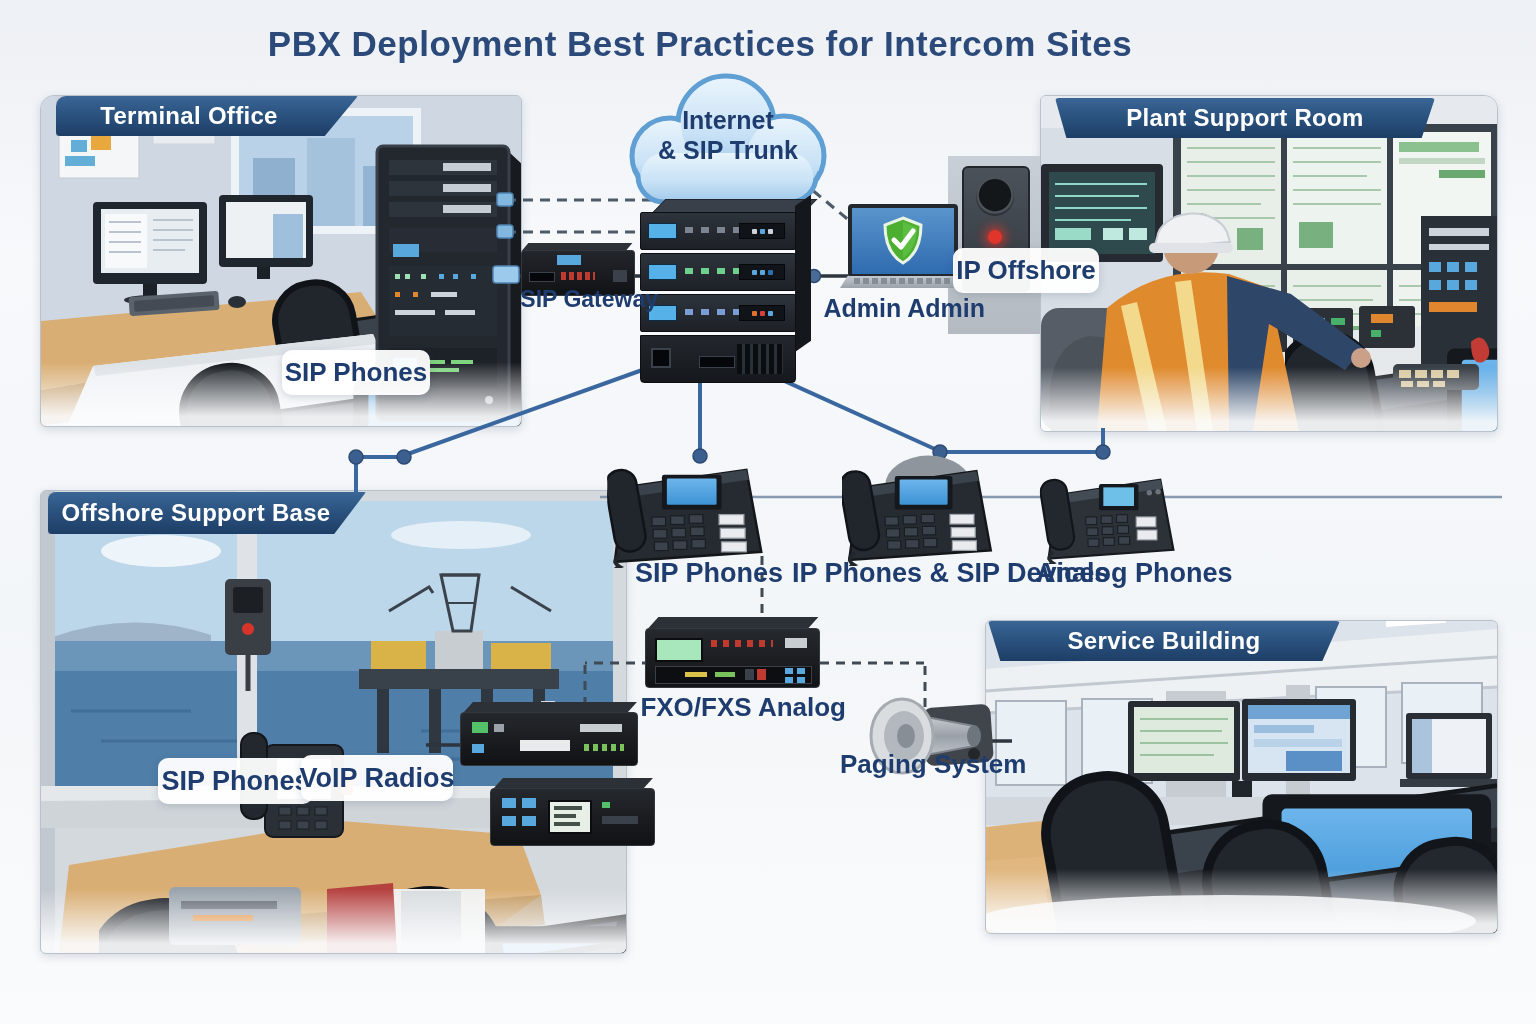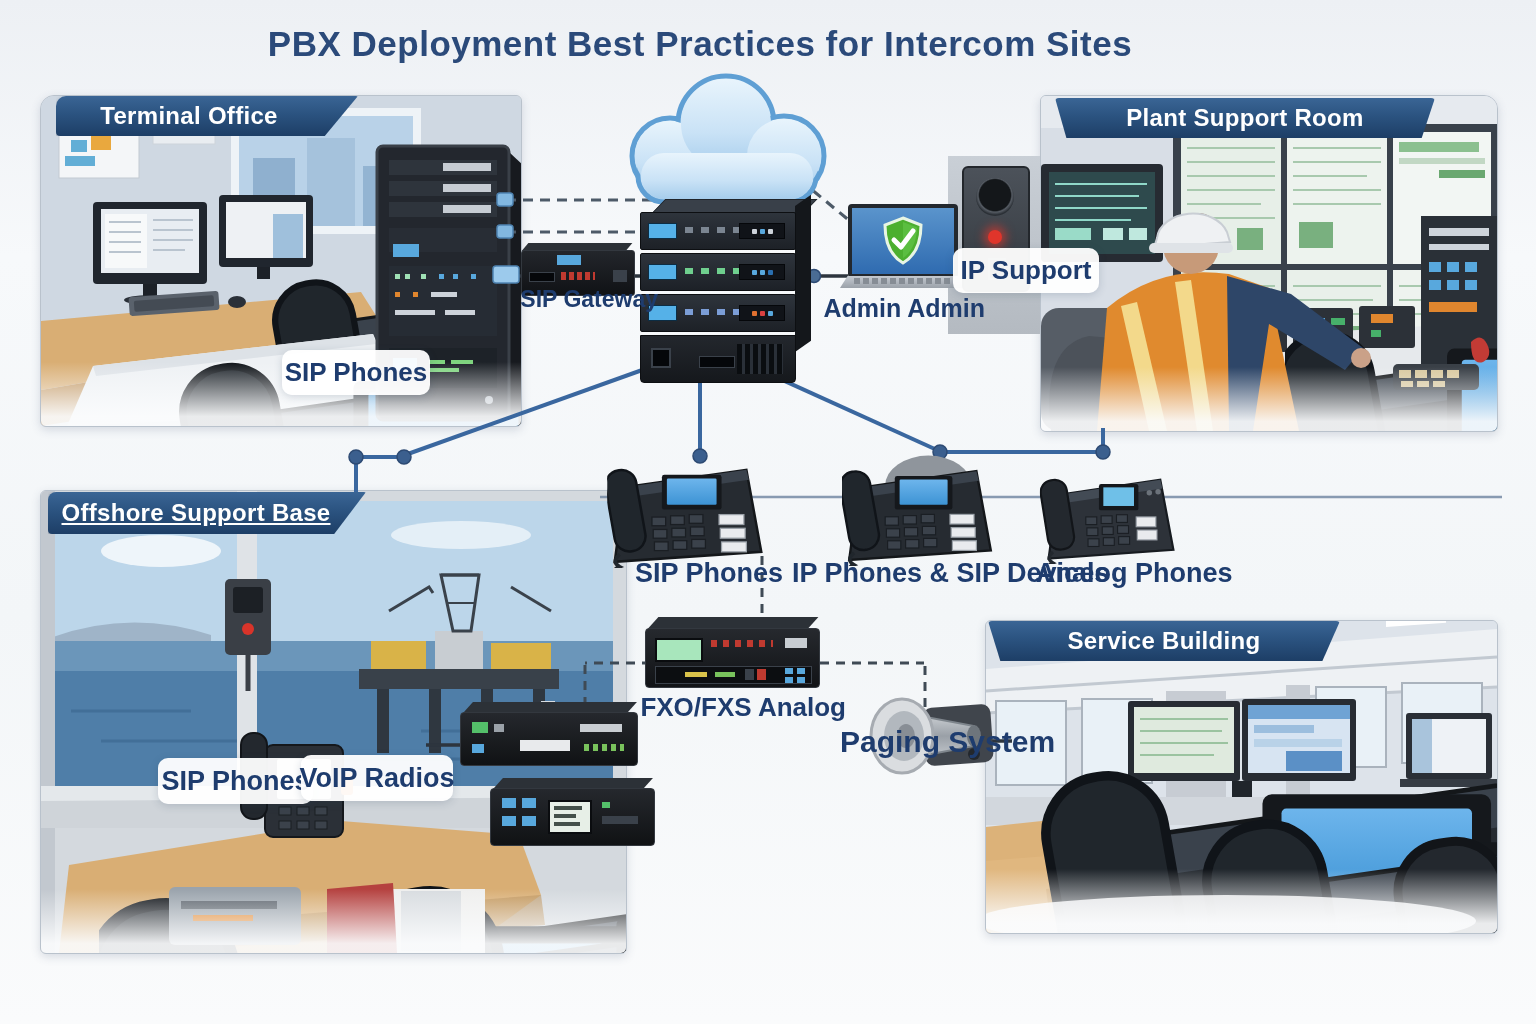--- a/index.html
+++ b/index.html
@@ -540,20 +540,24 @@
       <circle cx="186" cy="92" r="40"></circle>
       <rect x="40" y="86" width="178" height="52" rx="26"></rect>
     </g>
     <g fill="url(#cg)">
       <circle cx="72" cy="92" r="35"></circle>
       <circle cx="128" cy="60" r="45"></circle>
       <circle cx="186" cy="92" r="37"></circle>
       <rect x="43" y="89" width="172" height="46" rx="23"></rect>
     </g>
   </svg>
+  <div class="cloud-text" style="left:648px;top:102px;width:160px;height:66px;font-size:25px;line-height:1.2;">
+    <span>Internet</span>
+    <span>&amp; SIP Trunk</span>
+  </div>
 
   <div class="dev" style="left:640px;top:212px;width:156px;">
     <div style="position:absolute;left:10px;top:-13px;width:150px;height:14px;background:#394049;transform:skewX(-44deg);transform-origin:bottom left;border:1px solid #20252b;"></div>
     <div style="position:absolute;right:-15px;top:-6px;width:16px;height:146px;background:#14171b;transform:skewY(-35deg);transform-origin:top left;"></div>
     <div class="pbx-unit">
       <div class="pbx-screen"></div>
         <div class="pbx-dash"></div>
       <div class="pbx-leds">
           <span class="led" style="background:#cdd3da"></span>
           <span class="led" style="background:#58a8dd"></span>
@@ -607,21 +611,21 @@
     <div style="position:absolute;left:14px;top:74px;width:98px;height:6px;background:repeating-linear-gradient(90deg,#868d95 0 6px,transparent 6px 9px);"></div>
   </div>
   <div class="plabel" style="left:815px;top:294px;width:170px;font-size:25px;">Admin Admin</div>
 
   <div class="dev" style="left:948px;top:156px;width:92px;height:178px;background:linear-gradient(180deg,#c9cfd6,#b4bac1);z-index:6;"></div>
   <div class="dev" style="left:962px;top:166px;width:64px;height:122px;background:linear-gradient(180deg,#4c525a,#34393f);border-radius:6px;border:2px solid #23272c;">
     <div style="position:absolute;left:12px;top:10px;width:38px;height:38px;border-radius:50%;background:radial-gradient(circle at 50% 45%,#14171a 55%,#565c64 60%,#2b3036 70%);"></div>
     <div style="position:absolute;left:24px;top:62px;width:14px;height:14px;border-radius:50%;background:#e0352b;box-shadow:0 0 10px 4px rgba(224,53,43,.65);"></div>
     <div style="position:absolute;left:24px;top:90px;width:14px;height:18px;background:#0c0e11;border:2px solid #565c64;"></div>
   </div>
-  <div class="chip" style="left:953px;top:248px;width:146px;height:45px;font-size:26px;">IP Support</div>
+  <div class="chip" style="left:953px;top:248px;width:146px;height:45px;font-size:26px;">IP Offshore</div>
 
   <div class="chip" style="left:282px;top:350px;width:148px;height:45px;font-size:26px;">SIP Phones</div>
 
   <svg width="168" height="118" viewBox="0 0 130 95" style="position:absolute;left:604px;top:450px;z-index:10;">
       <use href="#sym-phone"></use>
     </svg>
   <svg width="168" height="114" viewBox="0 0 130 95" style="position:absolute;left:836px;top:452px;z-index:10;">
     <ellipse cx="72" cy="28" rx="36" ry="25" fill="#8f959c"></ellipse>
       <use href="#sym-phone"></use>
   </svg>
@@ -688,28 +692,28 @@
       </linearGradient>
     </defs>
     <rect x="72" y="14" width="68" height="58" rx="9" fill="#40454c" transform="rotate(-4 106 43)"></rect>
     <circle cx="122" cy="62" r="6" fill="#23272c"></circle>
     <path d="M58,22 L122,34 L122,54 L58,66 Z" fill="url(#hornG)" stroke="#7e858c" stroke-width="2"></path>
     <ellipse cx="122" cy="44" rx="7" ry="11" fill="#6e757c"></ellipse>
     <ellipse cx="50" cy="44" rx="31" ry="37" fill="#dadde0" stroke="#a6abb1" stroke-width="3"></ellipse>
     <ellipse cx="52" cy="44" rx="20" ry="25" fill="#b2b8be"></ellipse>
     <ellipse cx="54" cy="44" rx="9" ry="12" fill="#888e95"></ellipse>
   </svg>
-  <div class="plabel" style="left:840px;top:725px;width:185px;font-size:30px;">Paging System</div>
+  <div class="plabel" style="left:840px;top:749px;width:185px;font-size:26px;">Paging System</div>
 
   <div class="banner" style="left:56px;top:96px;width:302px;clip-path:polygon(0 0,100% 0,89% 100%,0 100%);border-radius:10px 2px 2px 4px;">
     <span style="margin-right:36px;">Terminal Office</span>
   </div>
   <div class="banner" style="left:1055px;top:98px;width:380px;clip-path:polygon(0 0,100% 0,96.5% 100%,3% 100%);border-radius:4px;">
     <span>Plant Support Room</span>
   </div>
   <div class="banner" style="left:48px;top:492px;width:318px;height:42px;clip-path:polygon(0 0,100% 0,90% 100%,0 100%);border-radius:8px 2px 2px 4px;">
-    <span style="margin-right:22px;text-decoration:underline;">Offshore Support Base</span>
+    <span style="margin-right:22px;">Offshore Support Base</span>
   </div>
   <div class="banner" style="left:988px;top:621px;width:352px;clip-path:polygon(0 0,100% 0,95% 100%,3.5% 100%);border-radius:4px;">
     <span>Service Building</span>
   </div>
 
 </div>
 
 </body></html>

